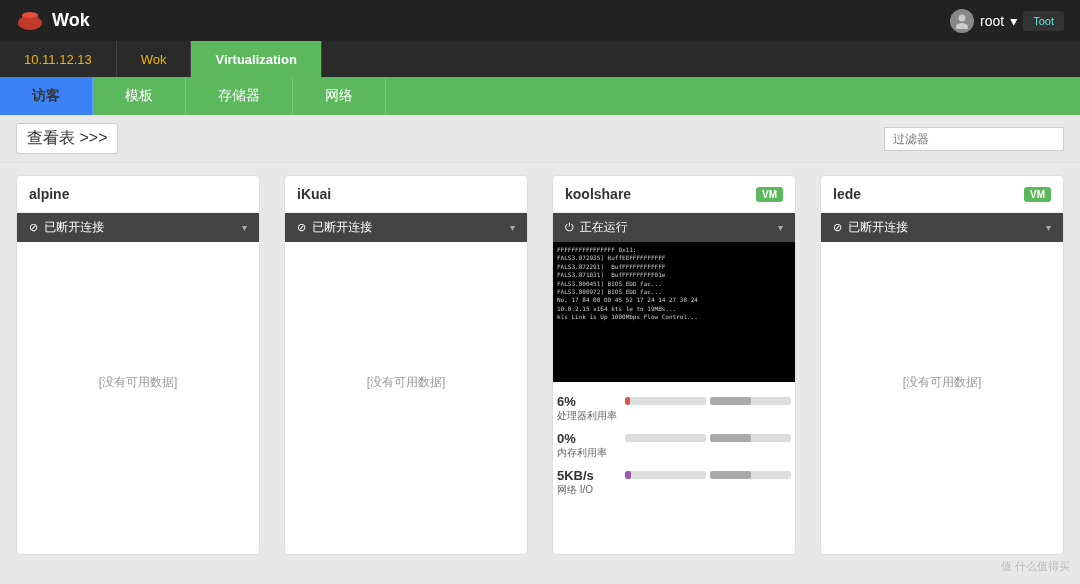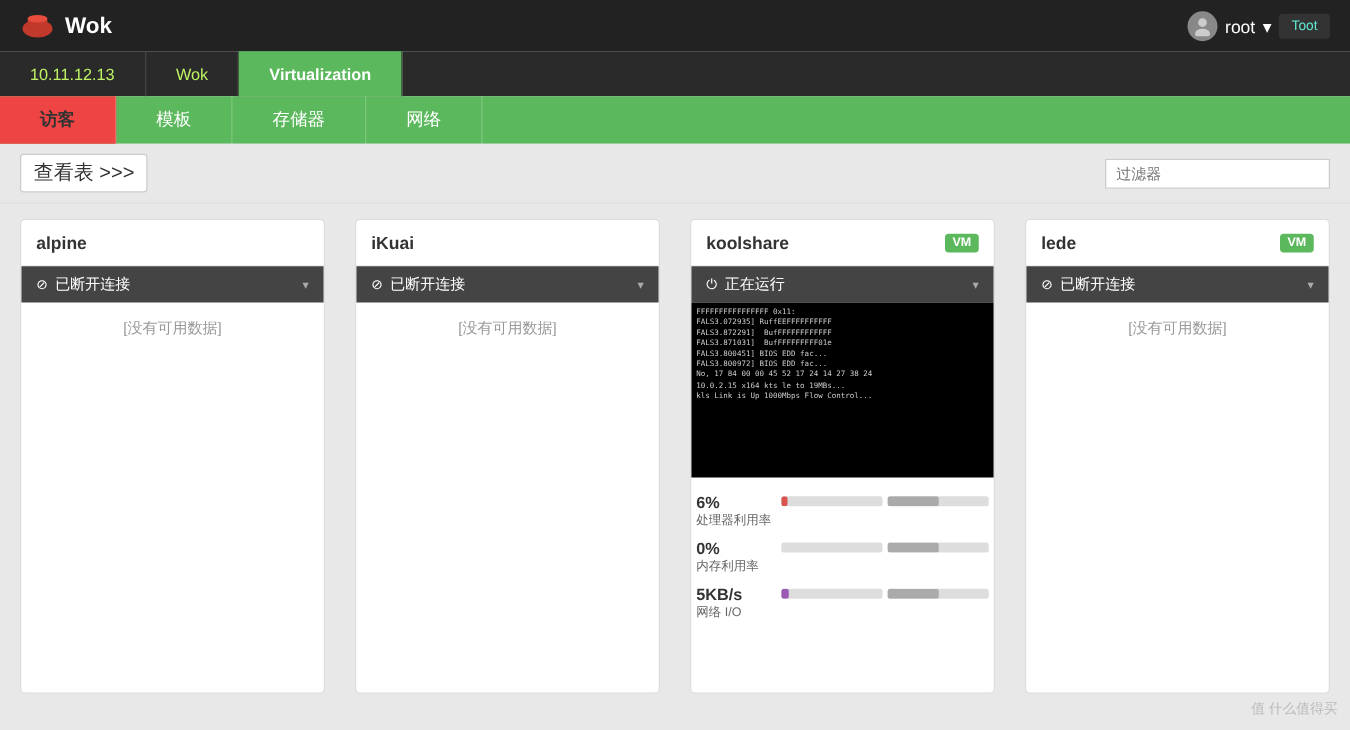--- a/index.html
+++ b/index.html
@@ -60,21 +60,21 @@
     .host-tabs {
       background: #2a2a2a;
       display: flex;
       height: 36px;
       align-items: stretch;
     }
     .host-tab {
       padding: 0 24px;
       display: flex;
       align-items: center;
-      color: #bef264;
+      color: #eab308;
       font-size: 13px;
       cursor: pointer;
       border-right: 1px solid #444;
       position: relative;
     }
     .host-tab.active {
       background: #5cb85c;
       color: #fff;
       font-weight: bold;
     }
@@ -89,21 +89,21 @@
     .sub-tab {
       padding: 0 32px;
       display: flex;
       align-items: center;
       color: #fff;
       font-size: 14px;
       cursor: pointer;
       border-right: 1px solid rgba(255,255,255,0.2);
     }
     .sub-tab.active {
-      background: #ef4444;
+      background: #3b82f6;
       color: #333;
       font-weight: bold;
     }
 
     
     .toolbar {
       background: #e8e8e8;
       padding: 8px 16px;
       display: flex;
       align-items: center;
@@ -202,20 +202,21 @@
       font-size: 10px;
       color: #aaa;
     }
 
     .vm-body {
       padding: 12px;
       min-height: 280px;
       display: flex;
       flex-direction: column;
       align-items: center;
+      justify-content: center;
     }
     .no-data {
       color: #999;
       font-size: 12px;
     }
 
     
     .vm-screen {
       background: #000;
       width: 100%;

